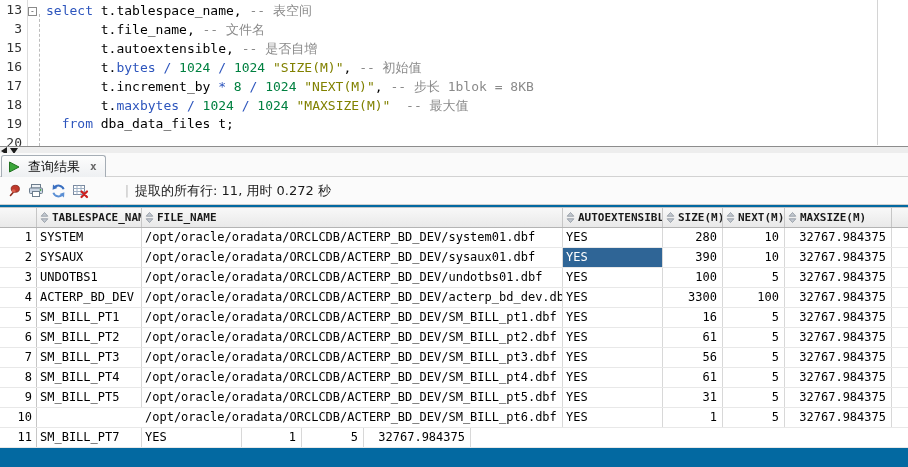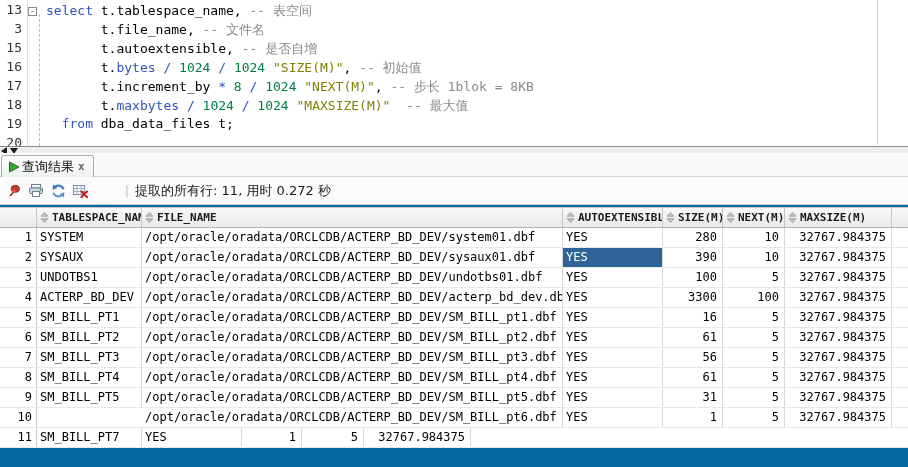--- a/index.html
+++ b/index.html
@@ -34,21 +34,21 @@
   .tri-left { left:1px; top:0px; border-top:4px solid transparent; border-bottom:4px solid transparent;
               border-right:6px solid #1c1c1c; }
   .tri-down { left:10px; top:1px; border-left:4px solid transparent; border-right:4px solid transparent;
               border-top:6px solid #1c1c1c; }
 
   
   .tabstrip { position:absolute; left:0; top:153px; width:908px; height:24px; background:#fafafa;
               border-bottom:1px solid #d2d2d2; }
   .tab { position:absolute; left:1px; top:2px; height:22px; padding:0 8px 0 6px;
          background:linear-gradient(#fdfdfd,#eef0f2); border:1px solid #a5adb5; border-bottom:none;
-         border-radius:3px 3px 0 0; display:flex; align-items:center; gap:2px; }
+         border-radius:3px 3px 0 0; display:flex; align-items:center; gap:8px; }
   .tab-label { font-size:13px; color:#111; }
   .tab-close { font:bold 11px "DejaVu Sans Mono",monospace; color:#666; padding-left:2px; }
 
   
   .toolbar { position:absolute; left:0; top:177px; width:908px; height:28px; background:#fbfbfb;
              border-bottom:1px solid #cfcfcf; display:flex; align-items:center; padding-left:3px; }
   .tbtn { width:22px; height:20px; display:flex; align-items:center; justify-content:center; }
   .sql-label { font:bold 12px "DejaVu Sans Mono","Liberation Mono",monospace; color:#2a52a8; padding:0 6px 0 4px;margin-top:41px; }
   .tb-sep { color:#c0c0c0; font-size:13px; padding:0 6px 0 2px; }
   .tb-status { font-size:13px; color:#1a1a1a; }

